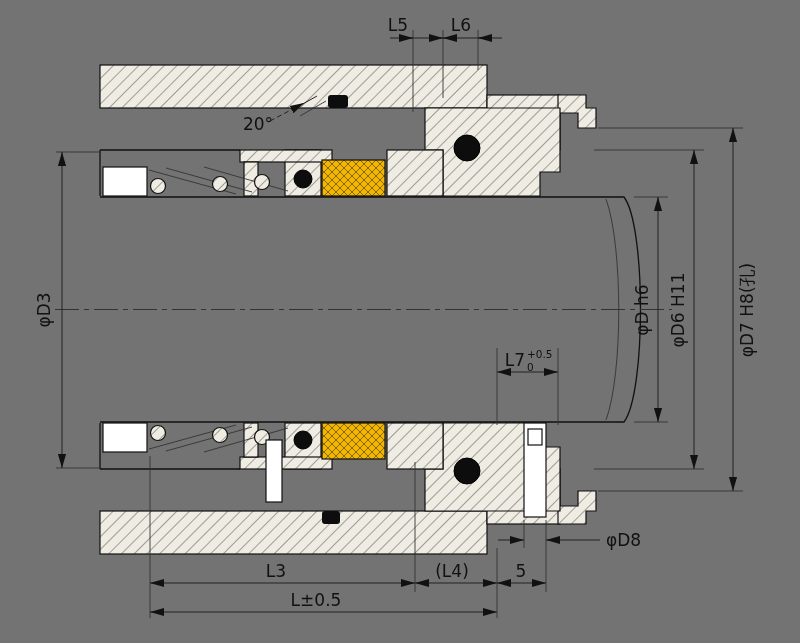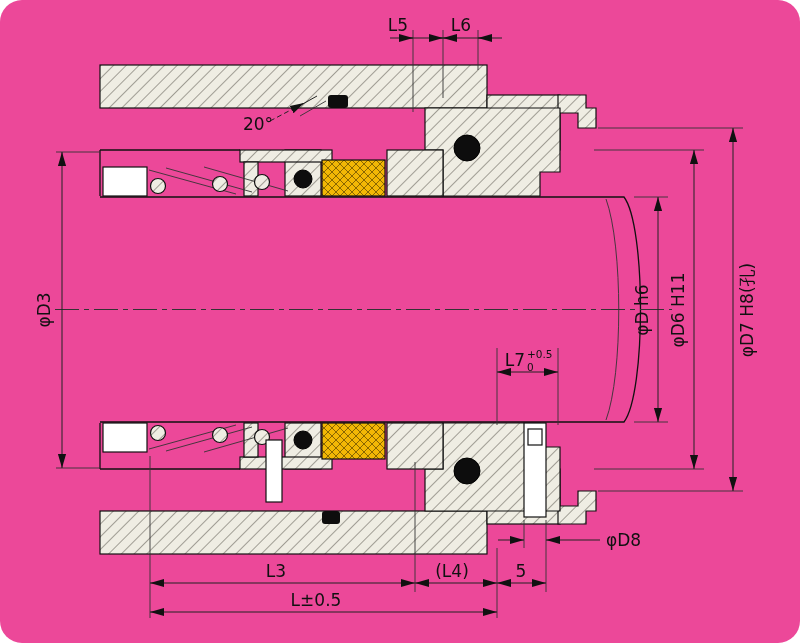--- a/index.html
+++ b/index.html
@@ -1,16 +1,16 @@
 <!DOCTYPE html>
 <html><head>
 <meta charset="utf-8">
 <style>
   html,body{margin:0;padding:0;background:#fff;}
-  #canvas{position:relative;width:800px;height:643px;background:#ec4899;overflow:hidden;border-radius:22px;}
+  #canvas{position:relative;width:800px;height:643px;background:#737373;overflow:hidden;}
   svg{position:absolute;left:0;top:0;}
   text{font-family:"DejaVu Sans","Liberation Sans",sans-serif;font-size:17px;fill:#111;}
   .small{font-size:10.5px;}
   .thin{stroke:#333;stroke-width:0.9;fill:none;}
   .dim{stroke:#222;stroke-width:1;fill:none;}
   .med{stroke:#111;stroke-width:1.3;fill:none;}
   .part{stroke:#111;stroke-width:1.2;}
   .white{fill:#ffffff;stroke:#111;stroke-width:1.2;}
 </style>
 </head>

